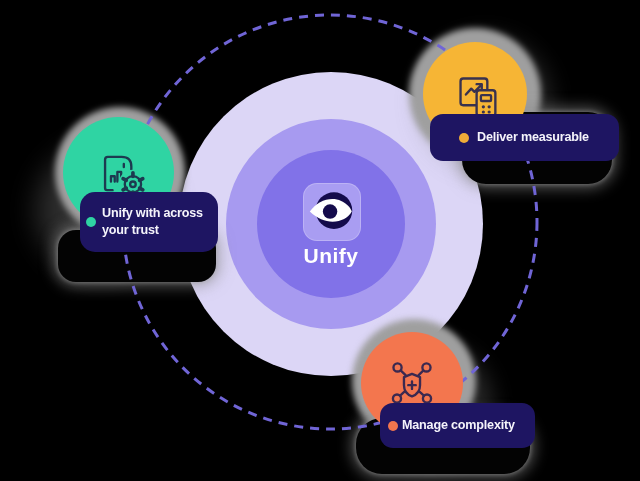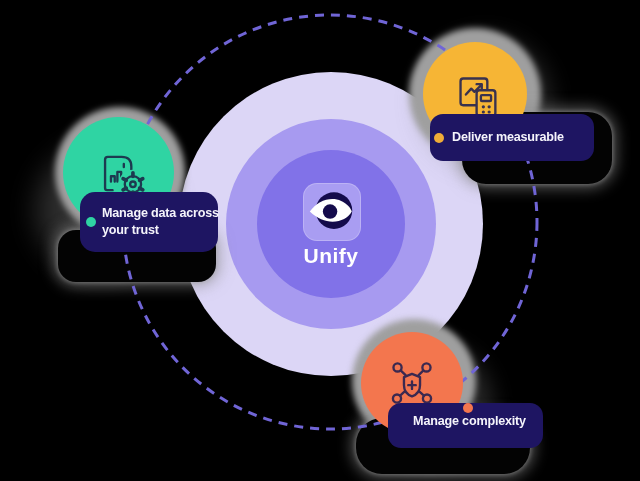--- a/index.html
+++ b/index.html
@@ -44,22 +44,22 @@
   .pill-shadow{background:#030303;z-index:2;
                box-shadow:0 0 14px 5px rgba(140,140,140,.55), 0 0 4px 1px rgba(170,170,170,.5);}
   .pill-shadow-teal{left:58px;top:230px;width:158px;height:52px;border-radius:18px;}
   .pill-shadow-yellow{left:462px;top:112px;width:150px;height:72px;border-radius:24px;}
   .pill-shadow-orange{left:356px;top:418px;width:174px;height:56px;border-radius:26px;}
 
   .pill{
     background:#1e1562;z-index:5;display:flex;align-items:center;color:#f5f4fb;
   }
   .pill-teal{left:80px;top:192px;width:132px;height:60px;border-radius:15px;padding-left:6px;}
-  .pill-yellow{left:430px;top:114px;width:160px;height:47px;border-radius:13px;padding-left:4px;}
-  .pill-orange{left:388px;top:403px;width:147px;height:45px;border-radius:13px;padding-left:8px;flex-direction:column;}
+  .pill-yellow{left:430px;top:114px;width:160px;height:47px;border-radius:13px;padding-left:29px;}
+  .pill-orange{left:380px;top:403px;width:147px;height:45px;border-radius:13px;padding-left:8px;}
 
   .bullet{width:10px;height:10px;border-radius:50%;flex:0 0 auto;}
   .bullet-teal{background:#2fd4a3;margin-right:6px;}
   .bullet-yellow{background:#f0ac38;margin-right:8px;}
   .bullet-orange{background:#f3764e;margin-right:4px;}
 
   .pill-lines{display:flex;flex-direction:column;justify-content:center;}
   .pill .line{
     font-size:12.6px;line-height:17px;font-weight:700;letter-spacing:-.2px;white-space:nowrap;
   }
@@ -111,21 +111,21 @@
         <line x1="34.8" y1="42.1" x2="31.8" y2="43.8"></line>
         <line x1="34.8" y1="34.9" x2="31.8" y2="33.2"></line>
         <line x1="41" y1="31.3" x2="41" y2="27.8"></line>
         <line x1="47.2" y1="34.9" x2="50.2" y2="33.2"></line>
       </g>
     </svg>
   </div>
   <div class="abs pill pill-teal">
     <span class="bullet bullet-teal"></span>
     <span class="pill-lines">
-      <span class="line">Manage data across</span>
+      <span class="line">Unify with across</span>
       <span class="line">your trust</span>
     </span>
   </div>
 
   <div class="abs circle sat-circle sat-yellow">
     <svg width="60" height="60" viewBox="0 0 56 56" fill="none" stroke="#39324e" stroke-width="2.2" stroke-linecap="round" stroke-linejoin="round">
       <rect x="14.5" y="13.5" width="25" height="25" rx="2.5"></rect>
       <path d="M19.5 28.5 L24.5 23 L27.5 26 L34 19.5"></path>
       <path d="M29.5 18.8 H34.3 V23.6"></path>
       <rect x="29.5" y="24.5" width="17.5" height="24" rx="2.5" fill="#f6b535"></rect>

